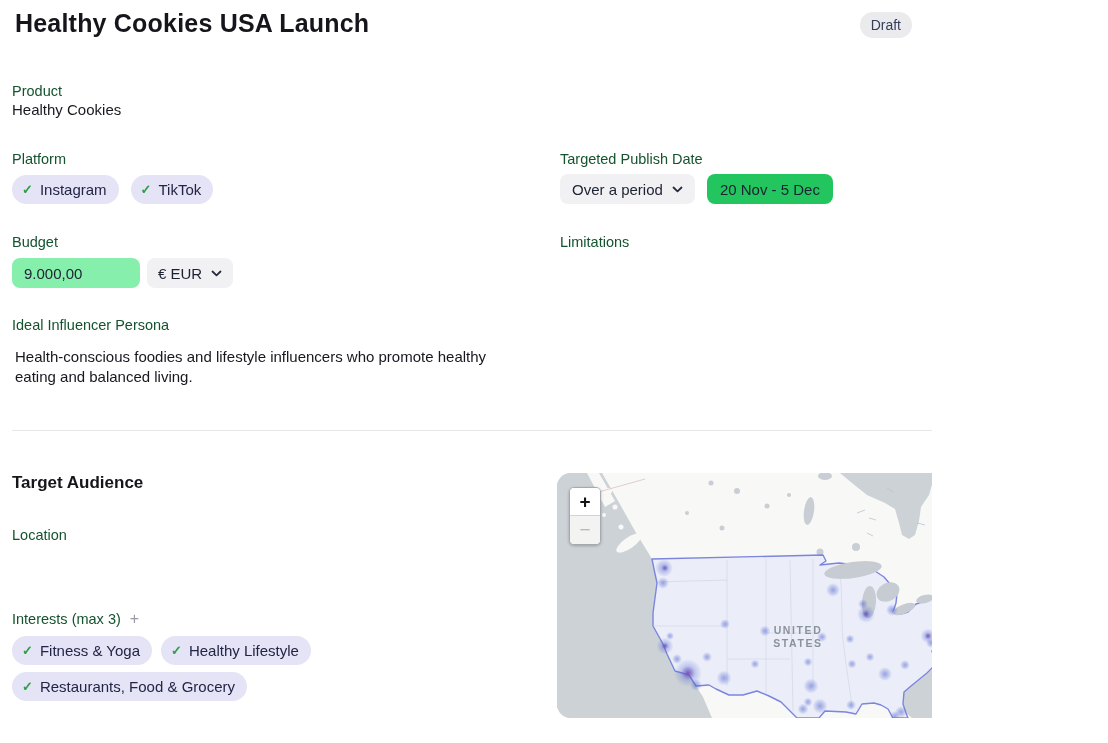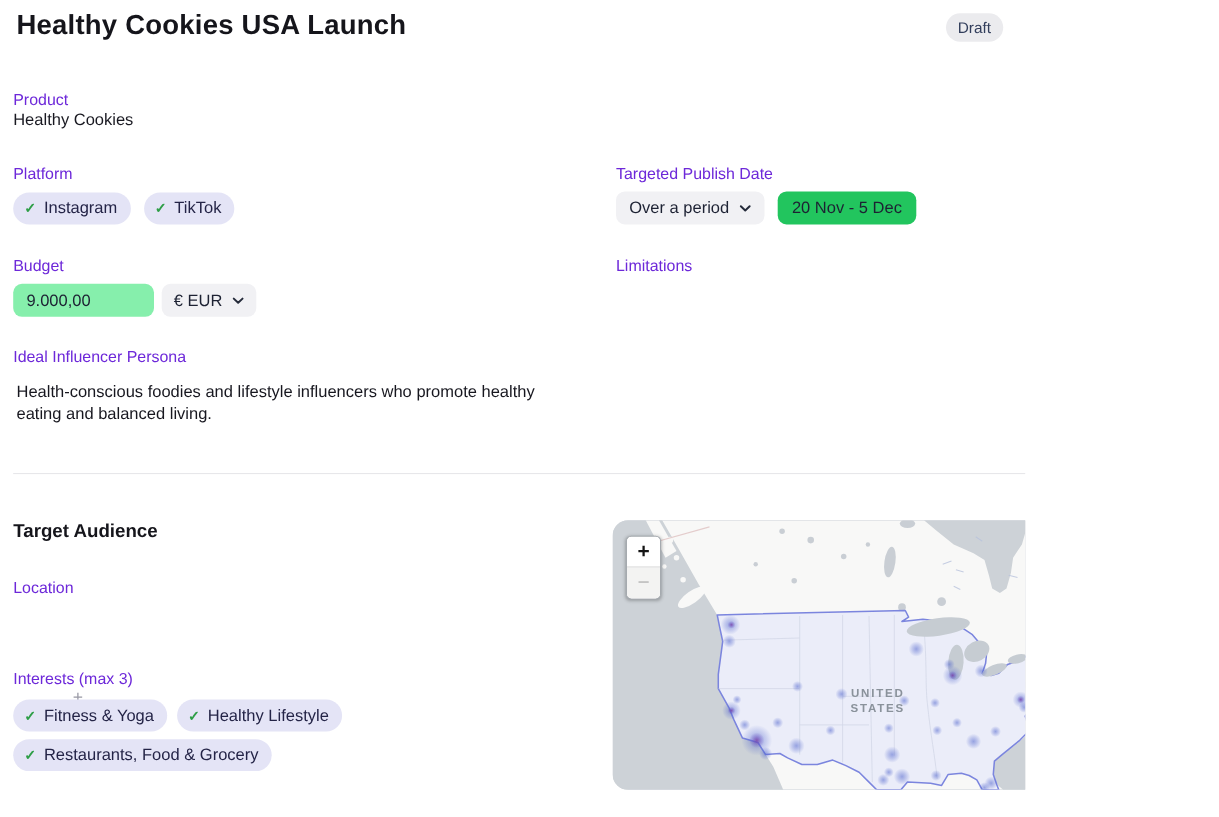--- a/index.html
+++ b/index.html
@@ -1,21 +1,21 @@
 <!DOCTYPE html>
 <html><head>
 <meta charset="utf-8">
 <style>
   html,body{margin:0;padding:0;background:#fff;}
   body{font-family:"Liberation Sans",sans-serif;-webkit-font-smoothing:antialiased;}
   .page{position:relative;width:932px;height:743px;background:#fff;overflow:hidden;}
   .abs{position:absolute;}
   .h1{left:15px;top:9px;font-size:25px;font-weight:700;color:#15151b;letter-spacing:.2px;}
   .badge{right:20px;top:12px;height:26px;padding:0 11px;border-radius:13px;background:#ebebee;color:#323e5c;font-size:14px;display:flex;align-items:center;}
-  .lbl{font-size:14.5px;color:#6d28d9;}
+  .lbl{font-size:14.5px;color:#14532d;}
   .val{font-size:15px;color:#191921;}
   .row{display:flex;align-items:center;}
   .ctl{height:30px;display:inline-flex;align-items:center;gap:9px;padding:0 12px;background:#f1f1f4;border-radius:8px;font-size:15px;color:#1d2233;box-sizing:border-box;cursor:pointer;white-space:nowrap;}
   .pillc{background:#22c55e;padding:0 13px;cursor:default;}
   .wideselect{width:190px;justify-content:space-between;}
   .tag{height:29px;display:inline-flex;align-items:center;gap:7px;padding:0 12px 0 10px;background:#e4e4f6;border-radius:15px;font-size:15px;color:#242447;white-space:nowrap;}
   .chk{color:#2e9e47;font-size:13px;font-weight:700;}
   .chev{display:flex;align-items:center;}
   .amount{width:128px;height:30px;background:#86efac;border:none;border-radius:8px;padding:0 12px;font-size:15px;color:#1d2233;font-family:inherit;box-sizing:border-box;outline:none;}
   .persona{font-size:15px;line-height:20px;color:#17171f;width:508px;}
@@ -84,21 +84,21 @@
 
   <div class="abs lbl" style="left:12px;top:317px;">Ideal Influencer Persona</div>
   <div class="abs persona" style="left:15px;top:347px;">Health-conscious foodies and lifestyle influencers who promote healthy eating and balanced living.</div>
 
   <div class="abs divider" style="left:12px;top:430px;"></div>
 
   <div class="abs h2" style="left:12px;top:473px;">Target Audience</div>
 
   <div class="abs lbl" style="left:12px;top:527px;">Location</div>
 
-  <div class="abs row" style="left:12px;top:610px;flex-direction:column;">
+  <div class="abs row" style="left:12px;top:610px;">
     <span class="lbl">Interests (max 3)</span>
     <span class="plus">+</span>
   </div>
   <div class="abs row" style="left:12px;top:636px;gap:9px;">
     <span class="tag">
       <span class="chk">✓</span>
       <span>Fitness &amp; Yoga</span>
     </span>
     <span class="tag">
       <span class="chk">✓</span>

